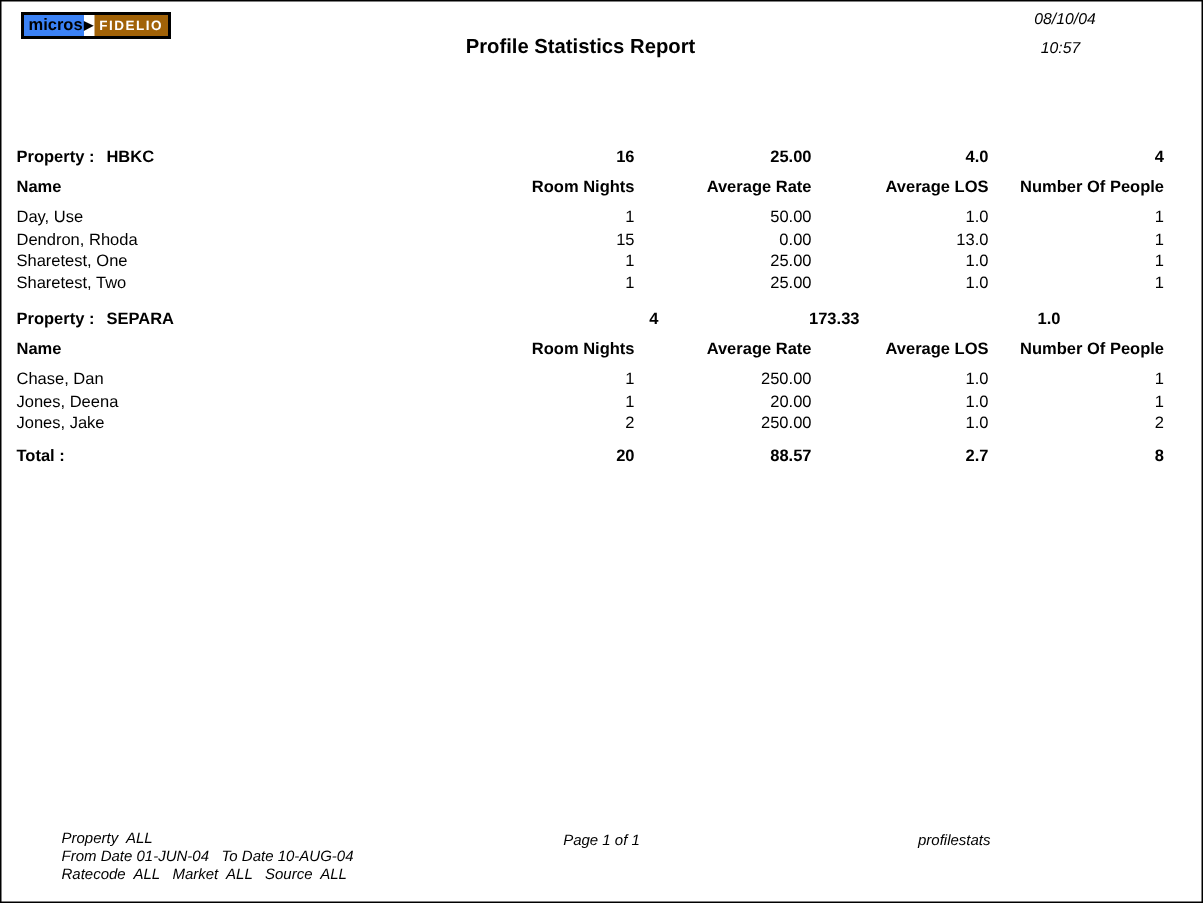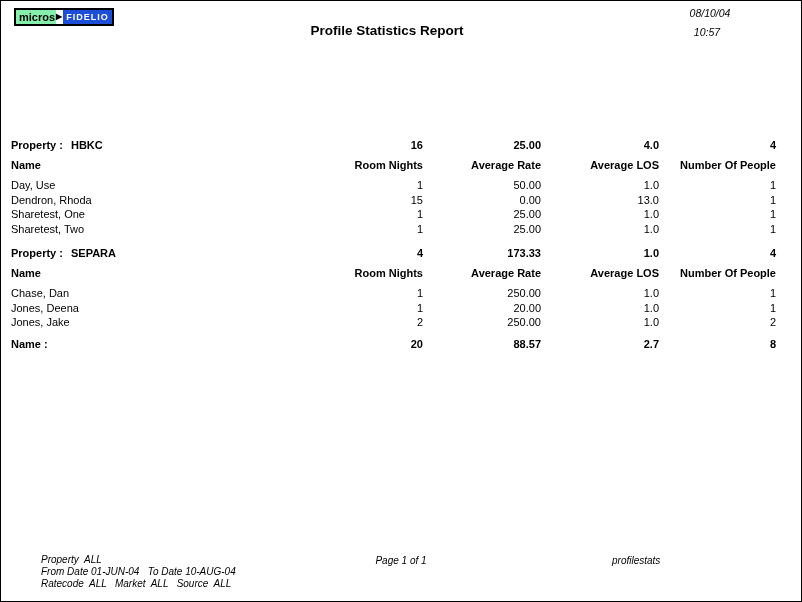--- a/index.html
+++ b/index.html
@@ -18,41 +18,41 @@
   .logos { position: absolute; left: 13px; top: 6px; }
   .mf-logo {
     display: inline-flex;
     align-items: stretch;
     border: 2px solid #000;
     height: 14px;
     line-height: 14px;
     font-size: 11px;
     font-weight: bold;
   }
-  .mf-left { background: #86efac; color: #000; padding: 0 1px 0 3px; letter-spacing: 0px; display: flex; align-items: center; }
+  .mf-left { background: #3b82f6; color: #000; padding: 0 1px 0 3px; letter-spacing: 0px; display: flex; align-items: center; }
   .mf-arrow { display: flex; align-items: center; font-size: 8px; color: #000; background: #fff; padding-right: 1px; }
-  .mf-right { background: #1d4ed8; color: #fff; padding: 0 3px; font-size: 9px; letter-spacing: 1px; display: flex; align-items: center; }
+  .mf-right { background: #a16207; color: #fff; padding: 0 3px; font-size: 9px; letter-spacing: 1px; display: flex; align-items: center; }
   .opera-logo { margin-top: 5px; margin-left: 2px; }
 
   .center-titles { position: absolute; left: 0; top: 0; width: 732px; text-align: center; }
   .office-title { margin-top: 7px; font-size: 12px; font-style: italic; }
   .report-title { margin-top: 22px; font-size: 13.5px; font-weight: bold; padding-left: 40px; }
 
   .datetime { position: absolute; top: 6px; right: 46px; width: 90px; font-size: 10.5px; font-style: italic; text-align: center; }
   .datetime .time { margin-top: 7px; padding-right: 6px; }
 
   
-  .report-table { position: absolute; left: 10px; top: 97px; width: 765px; font-size: 11px; margin-top: 40px; }
+  .report-table { position: absolute; left: 10px; top: 97px; width: 765px; font-size: 11px; }
   .trow { display: grid; grid-template-columns: 330px 82px 118px 118px 117px; }
   .trow .num { text-align: right; }
   .prop-row { line-height: 15px; margin-bottom: 5px; font-weight: bold; }
   .prop-row .pname { display: inline-block; margin-left: 8px; }
   .head-row { line-height: 15px; margin-bottom: 5px; font-weight: bold; }
   .data-row { line-height: 14.7px; }
-  .gap-top { margin-top: 9px; }
+  .gap-top { margin-top: 9px; gap: 16px; }
   .total-row { line-height: 15px; margin-top: 7px; font-weight: bold; }
 
   
   .footer-left { position: absolute; left: 40px; top: 553px; font-size: 10px; font-style: italic; line-height: 12px; }
   .footer-left div { white-space: pre; }
   .footer-center { position: absolute; left: 0; top: 554px; width: 800px; text-align: center; font-size: 10px; font-style: italic; }
   .footer-right { position: absolute; left: 611px; top: 554px; font-size: 10px; font-style: italic; }
 </style>
 </head>
 <body>
@@ -151,21 +151,21 @@
     </div>
     <div class="trow data-row">
       <div>Jones, Jake</div>
       <div class="num">2</div>
       <div class="num">250.00</div>
       <div class="num">1.0</div>
       <div class="num">2</div>
     </div>
 
     <div class="trow total-row">
-      <div>Name :</div>
+      <div>Total :</div>
       <div class="num">20</div>
       <div class="num">88.57</div>
       <div class="num">2.7</div>
       <div class="num">8</div>
     </div>
   </div>
 
   <div class="footer-left">
     <div>Property  ALL</div>
     <div>From Date 01-JUN-04   To Date 10-AUG-04</div>

